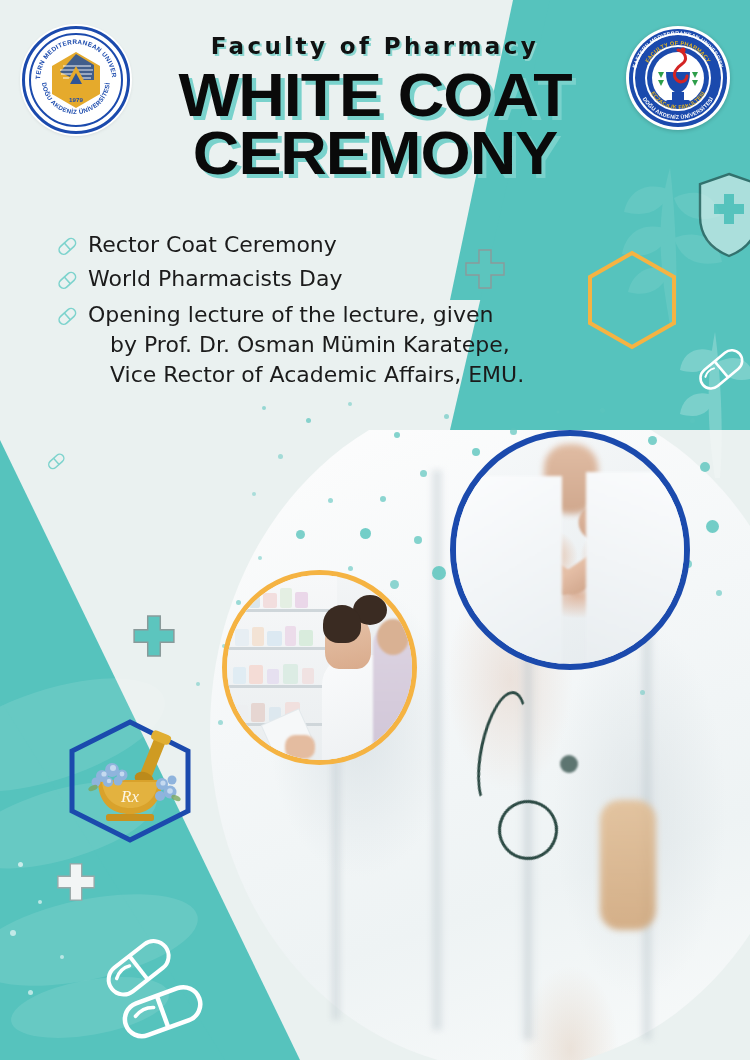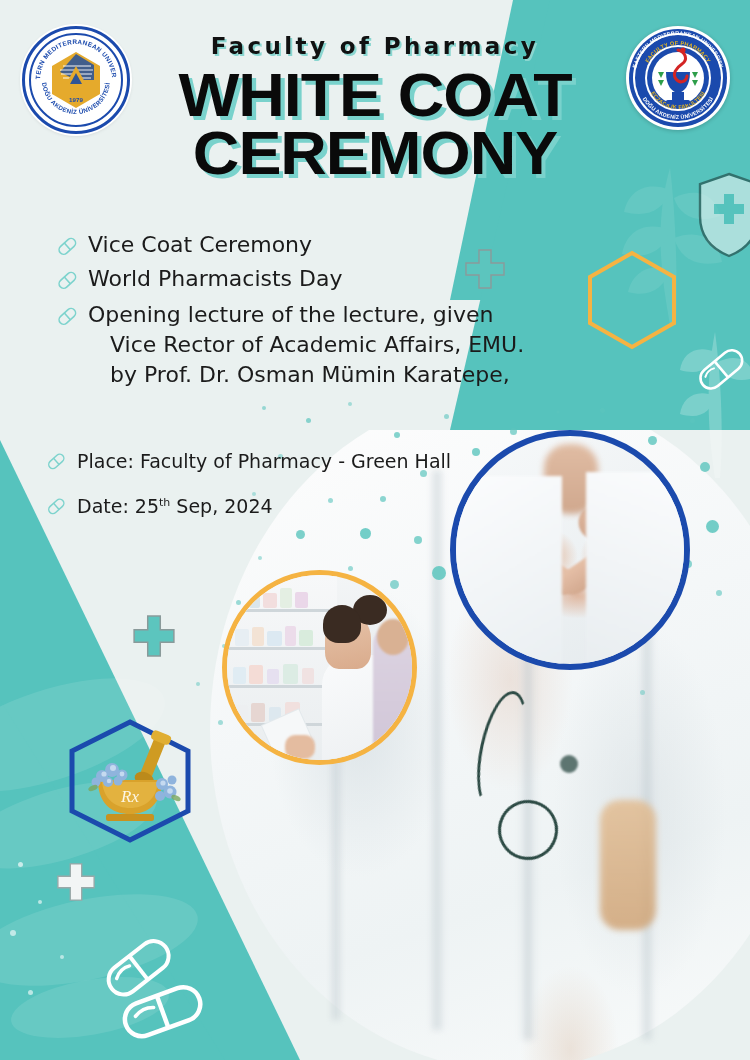--- a/index.html
+++ b/index.html
@@ -356,21 +356,21 @@
 
 
   <div class="bullet-list">
     <div class="bullet">
       <svg class="pill-ico" width="24" height="24" viewBox="0 0 24 24">
         <g transform="rotate(-42 12 12)">
           <rect x="2.5" y="8" width="19" height="9" rx="4.5" fill="none" stroke="#7dd3cd" stroke-width="1.6"></rect>
           <line x1="12" y1="8" x2="12" y2="17" stroke="#7dd3cd" stroke-width="1.6"></line>
         </g>
       </svg>
-      <span class="txt">Vice Coat Ceremony</span>
+      <span class="txt">Rector Coat Ceremony</span>
     </div>
 
     <div class="bullet">
       <svg class="pill-ico" width="24" height="24" viewBox="0 0 24 24">
         <g transform="rotate(-42 12 12)">
           <rect x="2.5" y="8" width="19" height="9" rx="4.5" fill="none" stroke="#7dd3cd" stroke-width="1.6"></rect>
           <line x1="12" y1="8" x2="12" y2="17" stroke="#7dd3cd" stroke-width="1.6"></line>
         </g>
       </svg>
       <span class="txt">World Pharmacists Day</span>
@@ -378,46 +378,36 @@
 
     <div class="bullet" style="margin-top:6px;">
       <svg class="pill-ico" width="24" height="24" viewBox="0 0 24 24">
         <g transform="rotate(-42 12 12)">
           <rect x="2.5" y="8" width="19" height="9" rx="4.5" fill="none" stroke="#7dd3cd" stroke-width="1.6"></rect>
           <line x1="12" y1="8" x2="12" y2="17" stroke="#7dd3cd" stroke-width="1.6"></line>
         </g>
       </svg>
       <span class="txt">
         <span>Opening lecture of the lecture, given</span>
+        <span class="ind">by Prof. Dr. Osman Mümin Karatepe,</span>
         <span class="ind">Vice Rector of Academic Affairs, EMU.</span>
-        <span class="ind">by Prof. Dr. Osman Mümin Karatepe,</span>
       </span>
     </div>
   </div>
 
   <div class="details">
     <div class="detail">
       <svg width="22" height="22" viewBox="0 0 24 24">
         <g transform="rotate(-42 12 12)">
           <rect x="2.5" y="8" width="19" height="9" rx="4.5" fill="none" stroke="#7dd3cd" stroke-width="1.6"></rect>
           <line x1="12" y1="8" x2="12" y2="17" stroke="#7dd3cd" stroke-width="1.6"></line>
         </g>
       </svg>
-      <span class="txt">Place: Faculty of Pharmacy - Green Hall</span>
     </div>
 
-    <div class="detail">
-      <svg width="22" height="22" viewBox="0 0 24 24">
-        <g transform="rotate(-42 12 12)">
-          <rect x="2.5" y="8" width="19" height="9" rx="4.5" fill="none" stroke="#7dd3cd" stroke-width="1.6"></rect>
-          <line x1="12" y1="8" x2="12" y2="17" stroke="#7dd3cd" stroke-width="1.6"></line>
-        </g>
-      </svg>
-      <span class="txt"><span>Date: 25</span><sup>th</sup><span> Sep, 2024</span></span>
-    </div>
 
   </div>
 
   <svg class="cross" style="left:464px;top:248px;width:42px;height:42px;" viewBox="0 0 42 42">
     <path d="M15 2 h12 v13 h13 v12 h-13 v13 h-12 v-13 h-13 v-12 h13 z" fill="#5cc5be" stroke="#8a9a9a" stroke-width="1.4"></path>
   </svg>
 
   <svg class="cross" style="left:132px;top:614px;width:44px;height:44px;" viewBox="0 0 42 42">
     <path d="M15 2 h12 v13 h13 v12 h-13 v13 h-12 v-13 h-13 v-12 h13 z" fill="#5cc5be" stroke="#8a9a9a" stroke-width="1.4"></path>
   </svg>

